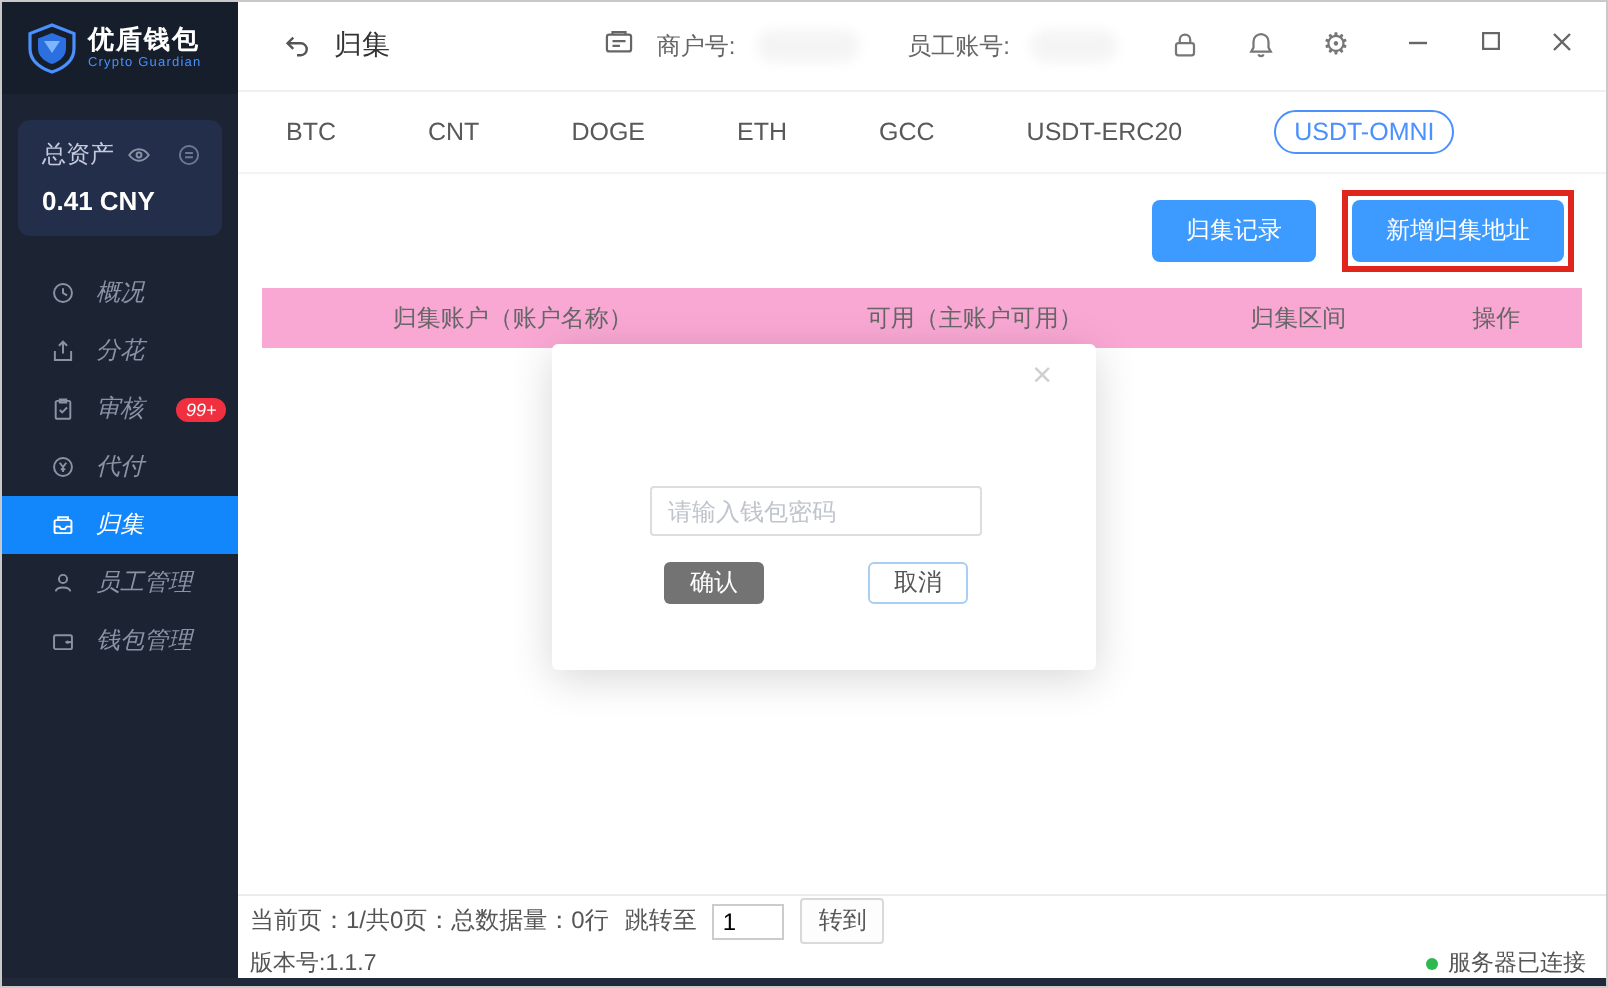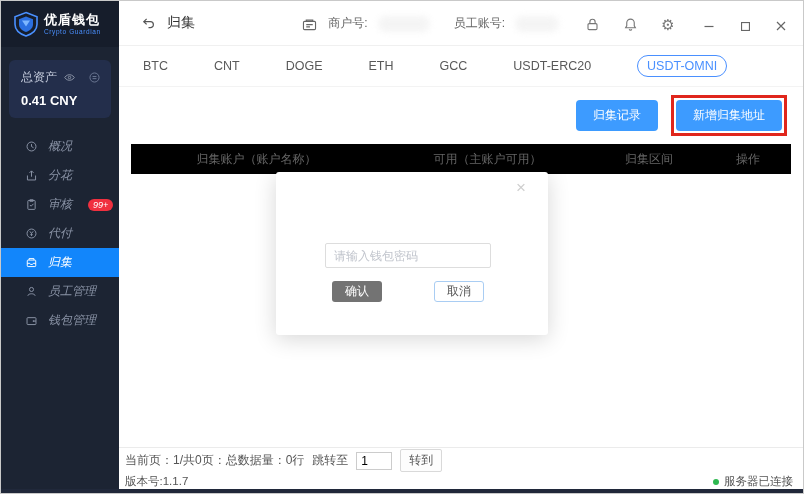--- a/index.html
+++ b/index.html
@@ -20,36 +20,36 @@
   .assets-value{color:#fff;font-size:13px;font-weight:bold;margin-top:7px;}
   .nav{margin-top:14px;font-style:italic;}
   .nav-item{height:29px;display:flex;align-items:center;gap:10px;padding-left:24px;font-size:12px;cursor:pointer;}
   .nav-item.active{background:#1286fb;color:#fff;}
   .nav-item svg{flex:0 0 auto;}
   .badge{background:#f0303f;color:#fff;font-size:9px;line-height:12px;padding:0 5px;border-radius:8px;margin-left:6px;}
   
   .main{margin-left:118px;height:489px;display:flex;flex-direction:column;background:#fff;}
   .topbar{height:45px;border-bottom:1px solid #f0f0f0;display:flex;align-items:center;padding:0 14px 0 20px;flex:0 0 auto;}
   .page-title{font-size:14px;color:#333;margin-left:10px;}
-  .topbar-right{margin-left:auto;display:flex;align-items:flex-end;gap:10px;color:#666;font-size:12px;}
+  .topbar-right{margin-left:auto;display:flex;align-items:flex-start;gap:10px;color:#666;font-size:12px;}
   .blur-blob{width:52px;height:16px;border-radius:8px;background:#ececec;filter:blur(3px);opacity:.55;}
   .tb-ico{display:flex;align-items:center;justify-content:center;width:18px;color:#777;}
   .gear-glyph{font-size:15px;color:#777;line-height:1;}
   .winbtn{width:16px;display:flex;align-items:center;justify-content:center;color:#666;}
   .g1{margin-left:14px;} .g2{margin-left:10px;}
   
   .tabs{height:41px;display:flex;align-items:center;gap:46px;padding-left:24px;border-bottom:1px solid #f3f3f3;flex:0 0 auto;}
   .tab{font-size:12.5px;color:#595959;cursor:pointer;}
   .tab.active{color:#4a90ff;border:1px solid #4a90ff;border-radius:20px;padding:3px 9px;}
   
   .toolbar{flex:0 0 auto;display:flex;justify-content:flex-end;align-items:center;gap:13px;padding:8px 16px 6px 0;}
   .btn-primary{background:#3d9bff;color:#fff;border:none;border-radius:4px;font-size:12px;padding:7px 17px;font-family:Liberation Serif, serif;cursor:pointer;}
   .hl-box{border:3px solid #e0261c;padding:2px;display:inline-block;line-height:0;}
   
-  .thead{flex:0 0 auto;margin:2px 12px 0 12px;height:30px;background:#000000;display:grid;
+  .thead{flex:0 0 auto;margin:2px 12px 0 12px;height:30px;background:#f9a8d4;display:grid;
          grid-template-columns:38% 32% 17% 13%;align-items:center;font-size:12px;color:#666;text-align:center;font-family:Liberation Serif, serif;}
   .tbody{flex:1 1 auto;}
   
   .pagination{flex:0 0 auto;height:26px;border-top:1px solid #ebebeb;display:flex;align-items:center;
               font-size:12px;color:#555;padding:0 10px 0 6px;gap:8px;}
   .jump-input{width:36px;height:18px;border:1px solid #ccc;font-size:12px;text-align:left;padding:0 4px;font-family:inherit;}
   .pg-btn{border:1px solid #d9d9d9;background:#fdfdfd;color:#555;font-size:12px;padding:2px 8px;border-radius:2px;font-family:inherit;cursor:pointer;}
   .pg-right{margin-left:auto;display:flex;gap:7px;align-items:center;}
   
   .statusbar{flex:0 0 auto;height:17px;display:flex;align-items:center;font-size:11.5px;color:#555;padding:0 10px 0 6px;}

